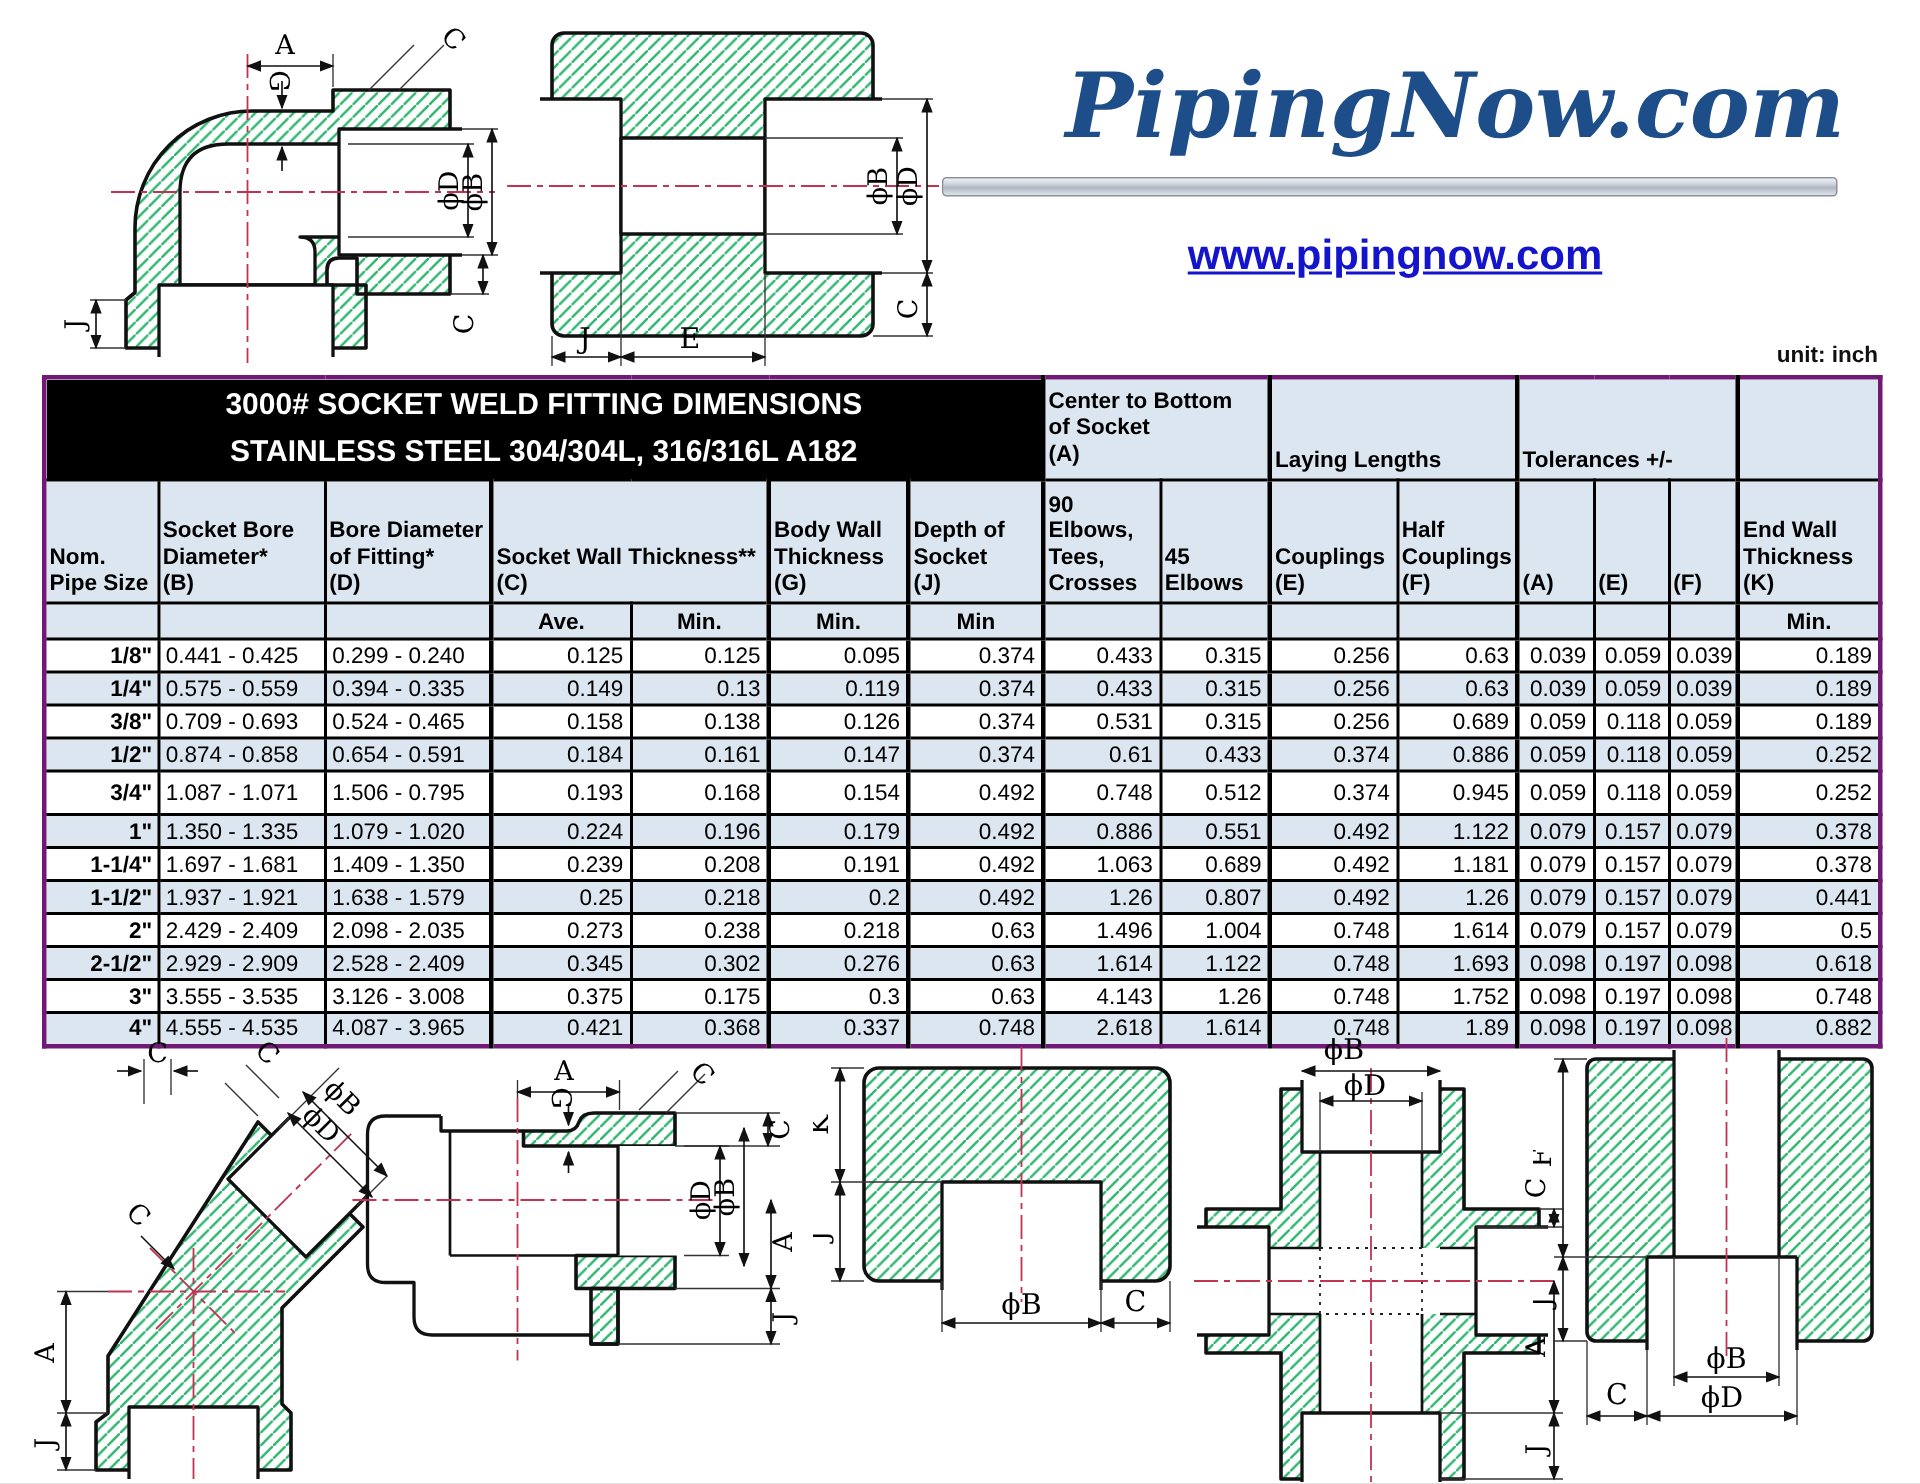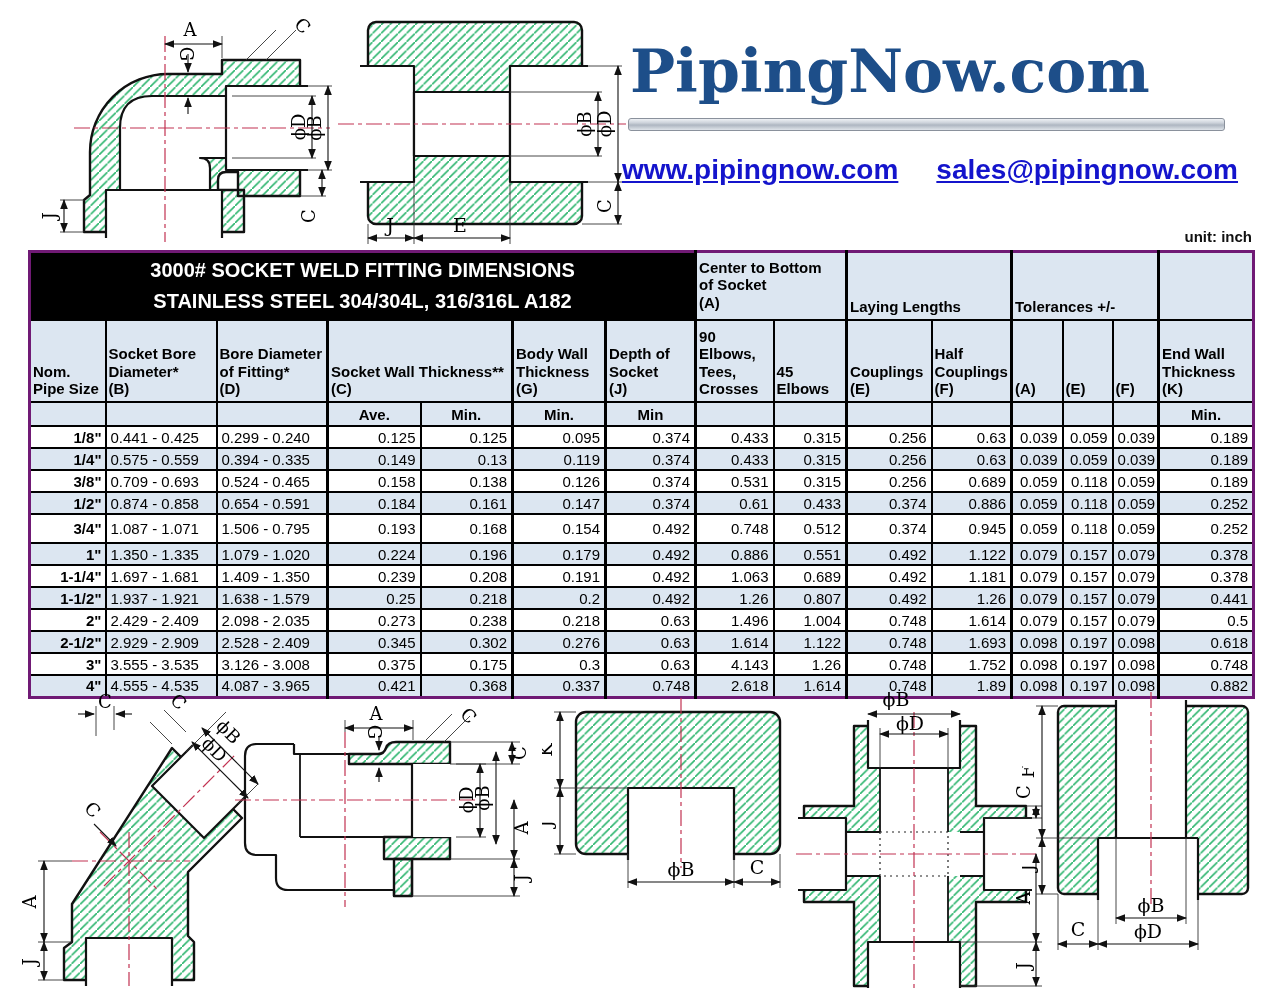--- a/index.html
+++ b/index.html
@@ -8,23 +8,23 @@
     --hatch-green:#2db56e;
     --centerline-red:#c23352;
     --logo-blue:#1d4e89;
     --link-blue:#1414cc;
   }
   *{margin:0;padding:0;box-sizing:border-box;}
   body{background:#888;font-family:"Liberation Sans",sans-serif;}
   #page{position:relative;width:1280px;height:989px;background:#ffffff;overflow:hidden;}
 
   
-  #logo{position:absolute;left:630px;top:36px;width:600px;text-align:left;
+  #logo{position:absolute;left:630px;top:36px;width:600px;text-align:right;
         font-family:"DejaVu Serif",serif;font-weight:bold;font-size:60px;
-        color:var(--logo-blue);letter-spacing:0;white-space:nowrap;}
+        color:var(--logo-blue);letter-spacing:0;white-space:nowrap;font-style:italic;}
   #logo-bar{position:absolute;left:628px;top:118px;width:597px;height:13px;border:1px solid #8a919c;border-radius:3px;
         background:linear-gradient(to bottom,#eef1f5 0%,#cdd3db 35%,#aeb6c1 55%,#dfe4ea 100%);}
   #links{position:absolute;left:630px;top:154px;width:600px;display:flex;justify-content:center;gap:38px;}
   #links a{font-size:28px;font-weight:bold;color:var(--link-blue);text-decoration:underline;cursor:pointer;}
   #unit{position:absolute;right:28px;top:228px;width:160px;text-align:right;font-size:15px;font-weight:bold;color:#111;}
 
   
   #tbl-wrap{position:absolute;left:28px;top:250px;}
   table{border-collapse:collapse;table-layout:fixed;width:1224px;border:3px solid #701a75;background:#fff;}
   th,td{border:2px solid #000;font-size:15px;color:#000;overflow:hidden;}
@@ -128,21 +128,20 @@
     <line class="dim" x1="38" y1="230" x2="84" y2="230" marker-start="url(#ar)" marker-end="url(#ar)"></line>
     <line class="dim" x1="84" y1="230" x2="180" y2="230" marker-start="url(#ar)" marker-end="url(#ar)"></line>
     <text class="dlb" x="60" y="224">J</text>
     <text class="dlb" x="130" y="224">E</text>
   </svg>
 
   <div id="logo">PipingNow.com</div>
   <div id="logo-bar"></div>
   <div id="links">
     <a>www.pipingnow.com</a>
-    <a>sales@pipingnow.com</a>
   </div>
   <div id="unit">unit: inch</div>
 
   <div id="tbl-wrap">
     <table>
       <colgroup>
         <col style="width:76px">
           <col style="width:111px">
           <col style="width:111px">
         <col style="width:93px">

